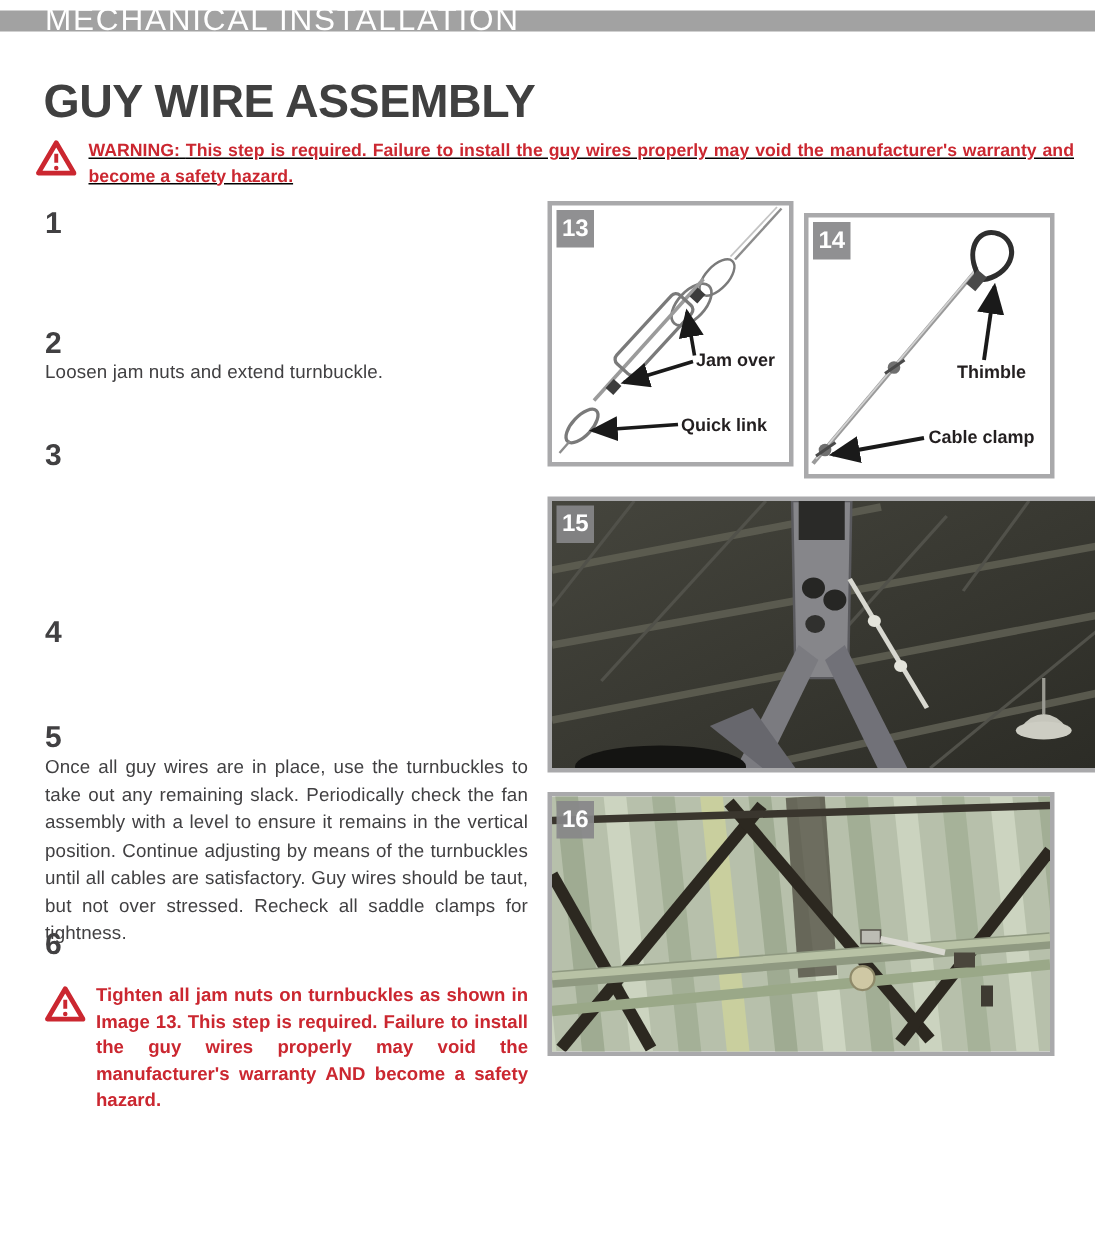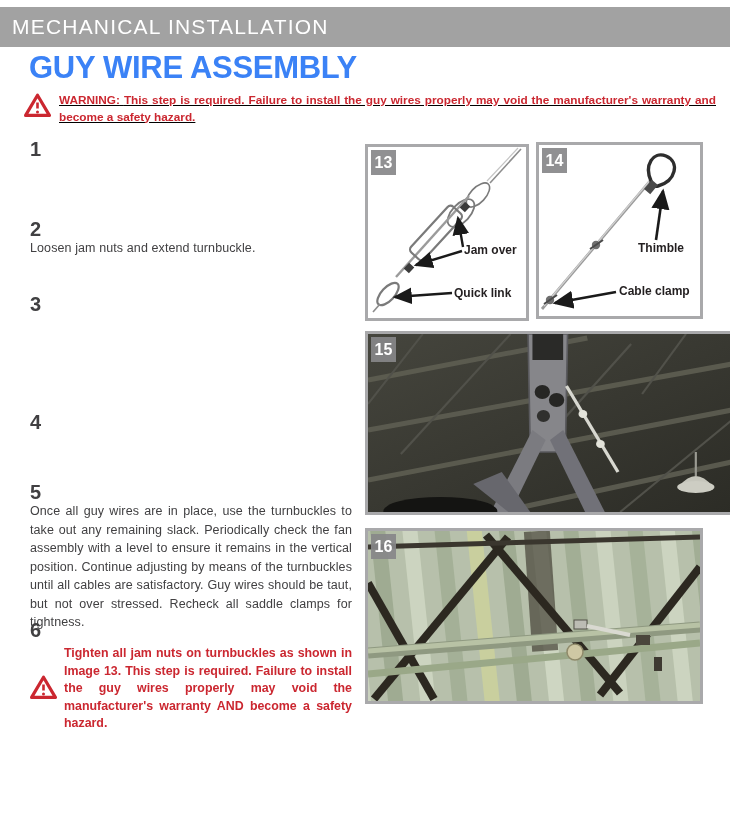--- a/index.html
+++ b/index.html
@@ -2,29 +2,29 @@
 <html><head>
 <meta charset="utf-8">
 <style>
   html,body { margin:0; padding:0; background:#ffffff; }
   .page {
     position:relative; width:730px; height:834px; background:#ffffff;
     font-family:"Liberation Sans", sans-serif; overflow:hidden;
   }
   
   .topbar {
-    position:absolute; top:7px; left:0; width:730px; height:40px;
+    position:absolute; top:7px; left:0; width:730px; height:14px;
     background:#a2a2a2; color:#ffffff; display:flex; align-items:center;
-    box-sizing:border-box; padding-left:12px;
+    box-sizing:border-box; padding-left:30px;
     font-size:21px; font-weight:400; letter-spacing:1.2px;
   }
   
   .title {
     position:absolute; top:50px; left:29px; margin:0;
-    color:#3b82f6; font-size:31px; font-weight:bold; letter-spacing:-0.3px;
+    color:#404040; font-size:31px; font-weight:bold; letter-spacing:-0.3px;
     white-space:nowrap;
   }
   
   .warning-banner {
     position:absolute; top:92px; left:24px; width:692px;
     display:flex; gap:8px; align-items:flex-start;text-decoration:underline;
   }
   .warn-icon { flex:0 0 27px; margin-top:1px; }
   .warning-text {
     margin:0; color:#cb2730; font-weight:bold; font-size:11.8px;
@@ -33,32 +33,32 @@
   
   .step { position:absolute; left:30px; width:322px; }
   .step-number {
     font-size:20px; line-height:16px; font-weight:bold; color:#414042;
     margin:0 0 2px 0;
   }
   .step-text {
     margin:0; font-size:12.5px; line-height:18.5px; color:#414042;
     text-align:justify; letter-spacing:0.1px;
   }
-  .step6-body { display:flex; gap:7px; align-items:center; margin-top:7px; }
+  .step6-body { display:flex; gap:7px; align-items:flex-start; margin-top:17px; }
   .step6-body .warn-icon { flex:0 0 27px; margin-top:2px; }
   .step6-text {
     margin:0; color:#cb2730; font-weight:bold; font-size:12.4px;
     line-height:17.5px; text-align:justify;
   }
   
   .figure {
     position:absolute; box-sizing:border-box; border:3px solid #a9a9ab;
     background:#ffffff;
   }
-  .fig13 { left:365px; top:144px; width:164px; height:177px; }
+  .fig13 { left:365px; top:134px; width:164px; height:177px; }
   .fig14 { left:536px; top:142px; width:167px; height:177px; }
   .fig15 { left:365px; top:331px; width:370px; height:184px; }
   .fig16 { left:365px; top:528px; width:338px; height:176px; }
   .figure svg.art { position:absolute; left:0; top:0; width:100%; height:100%; display:block; }
   .badge {
     position:absolute; top:3px; left:3px; width:25px; height:25px;
     background:rgba(135,135,137,0.92); color:#ffffff; font-weight:bold;
     font-size:16px; display:flex; align-items:center; justify-content:center;
     z-index:3;
   }

